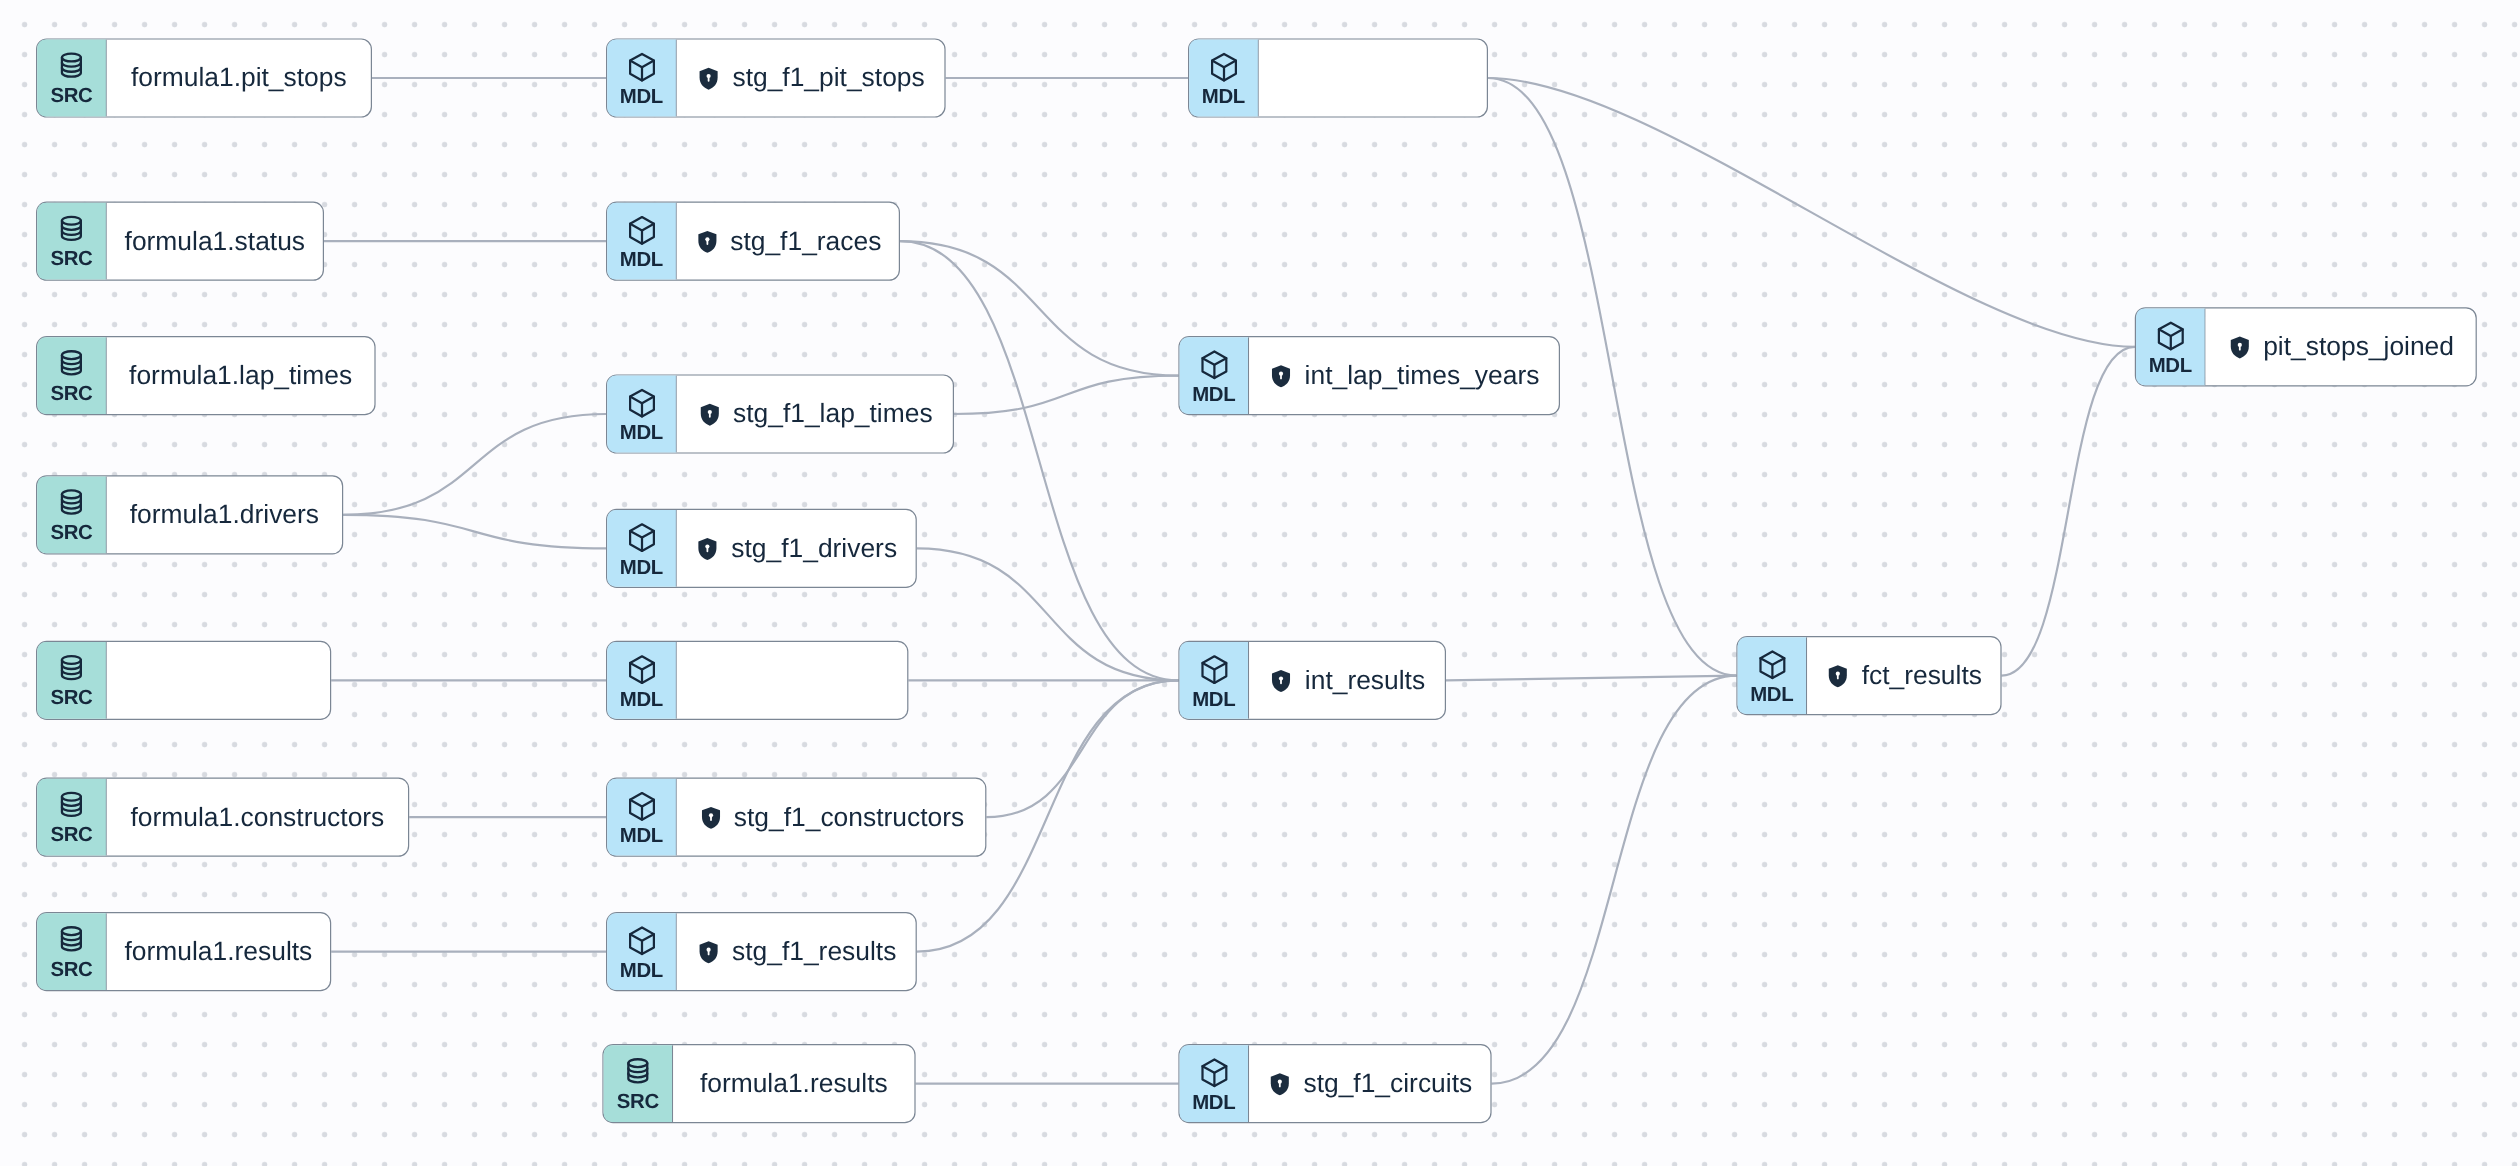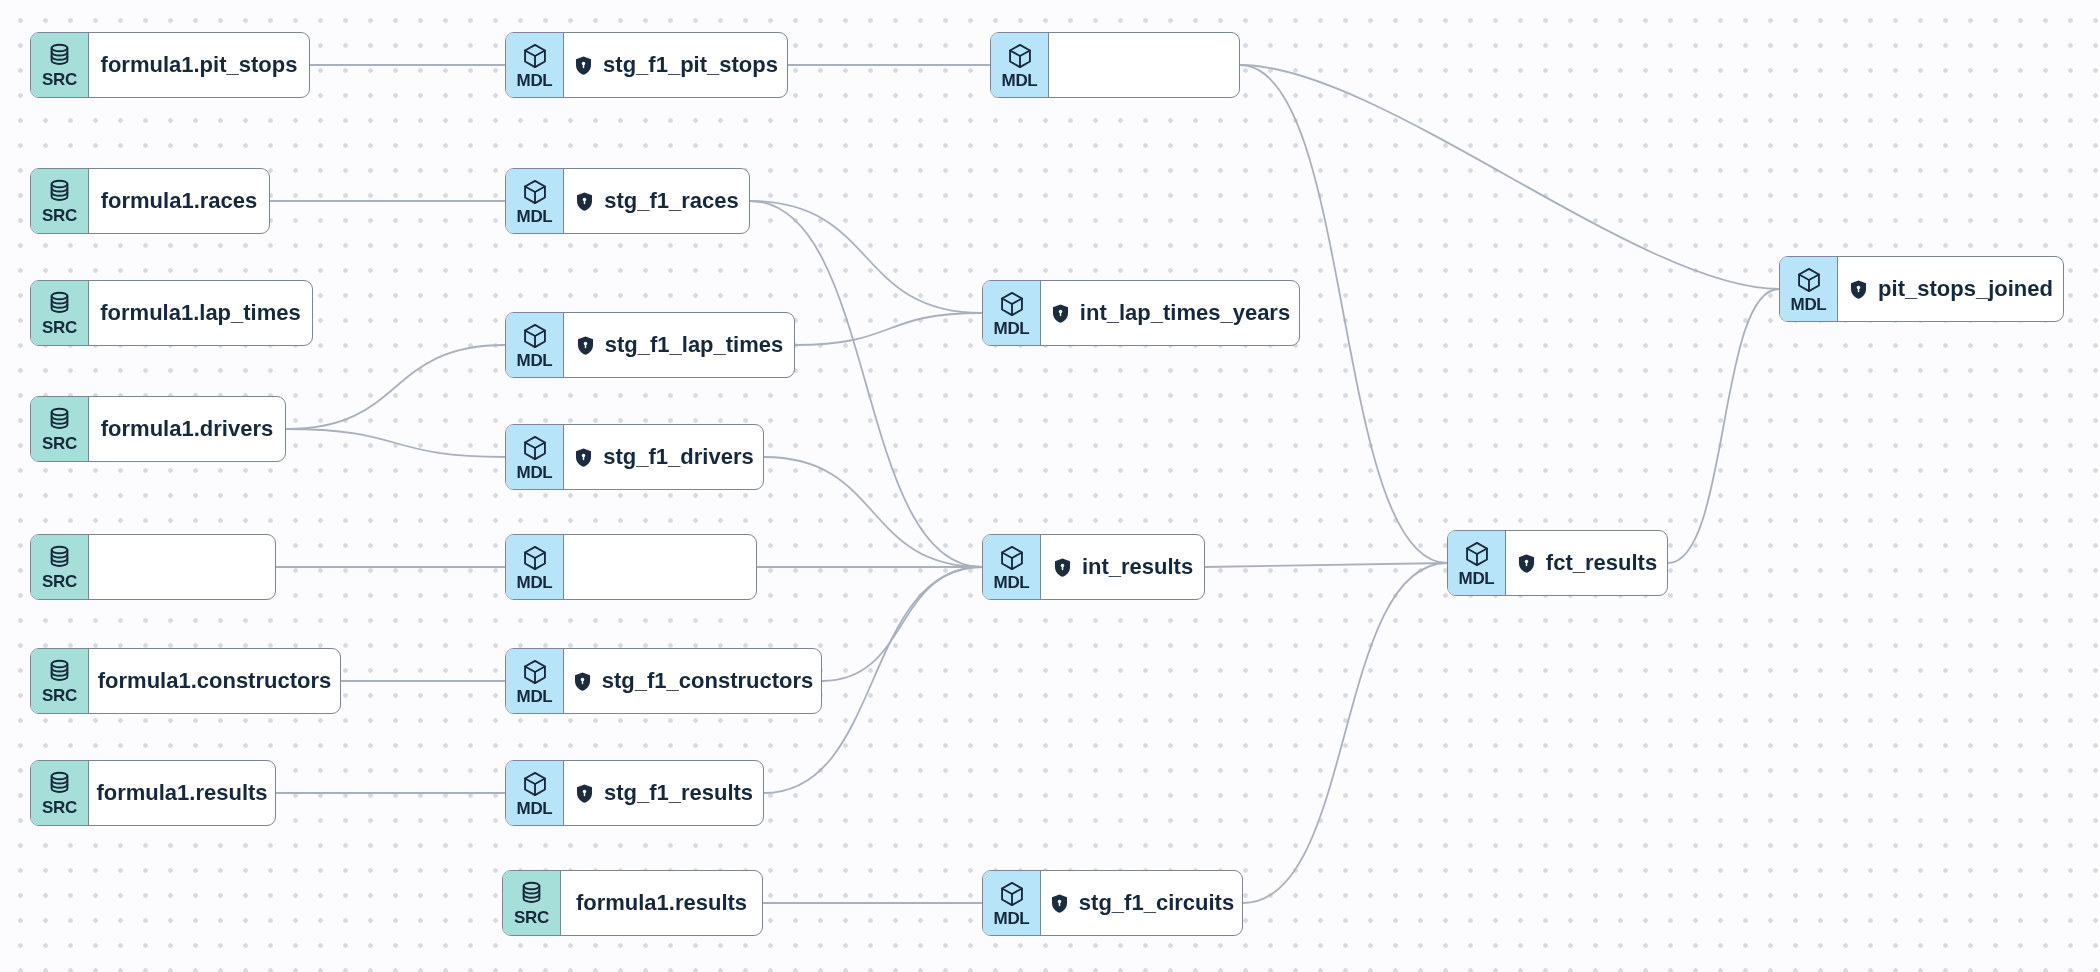--- a/index.html
+++ b/index.html
@@ -22,21 +22,21 @@
   .icon-sec{
     flex:0 0 57px;width:57px;display:flex;flex-direction:column;
     align-items:center;justify-content:center;gap:2px;
     border-right:1.5px solid #7b8694;border-radius:7px 0 0 7px;
   }
   .icon-sec.source{background:#a6ded9;}
   .icon-sec.model{background:#b8e4f9;}
   .badge{font-size:17px;font-weight:700;color:#16283c;line-height:1;letter-spacing:-0.3px;}
   .label-sec{
     flex:1;display:flex;align-items:center;justify-content:center;gap:9px;
-    padding:0 12px;color:#16283c;font-size:22px;white-space:nowrap;overflow:hidden;font-weight:bold;
+    padding:0 12px;color:#16283c;font-size:22px;white-space:nowrap;overflow:hidden;
   }
   .node-icon{display:flex;}
   .shield{display:flex;flex:0 0 auto;}
 </style>
 </head>
 <body>
 
 <div id="lineage-canvas">
   <svg id="edges-layer" width="2100" height="972" viewBox="0 0 2100 972">
       <path d="M 310 65 L 505 65"></path>
@@ -118,21 +118,21 @@
             <svg width="27" height="27" viewBox="0 0 24 24" fill="none" stroke="#16283c" stroke-width="1.7" stroke-linecap="round">
       <ellipse cx="12" cy="5.3" rx="7" ry="2.9"></ellipse>
       <path d="M5 5.3 V16.6 C5 18.2 8.13 19.5 12 19.5 S19 18.2 19 16.6 V5.3"></path>
       <path d="M5 9.1 C5 10.7 8.13 12 12 12 S19 10.7 19 9.1"></path>
       <path d="M5 12.9 C5 14.5 8.13 15.8 12 15.8 S19 14.5 19 12.9"></path>
     </svg>
           </span>
           <span class="badge">SRC</span>
         </div>
         <div class="label-sec">
-          <span>formula1.races</span>
+          <span>formula1.status</span>
         </div>
       </div>
       <div class="node" style="left: 505px; top: 168px; width: 245px;">
         <div class="icon-sec model">
           <span class="node-icon">
             <svg width="28" height="28" viewBox="0 0 24 24" fill="none" stroke="#16283c" stroke-width="1.6" stroke-linejoin="round" stroke-linecap="round">
       <path d="M12 2.5 L20.5 7.25 V16.75 L12 21.5 L3.5 16.75 V7.25 Z"></path>
       <path d="M3.5 7.25 L12 12 L20.5 7.25"></path>
       <path d="M12 12 V21.5"></path>
     </svg>

